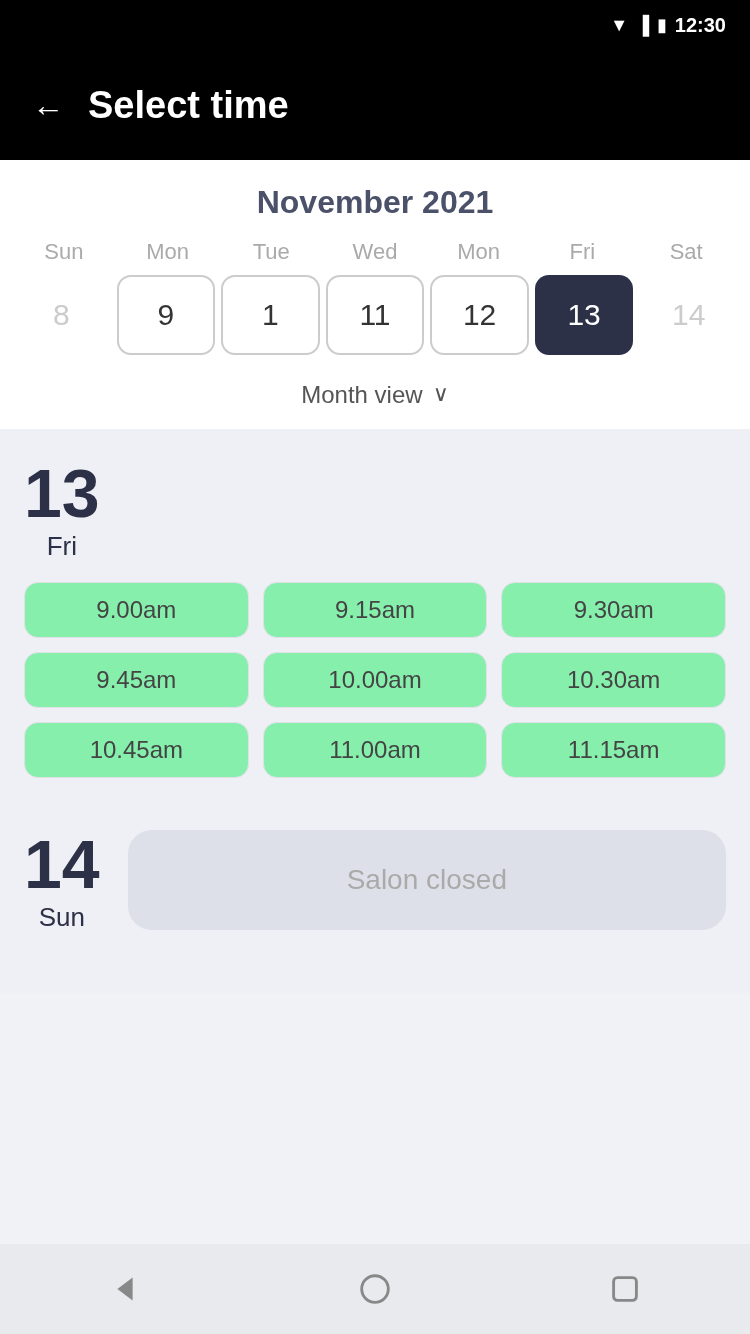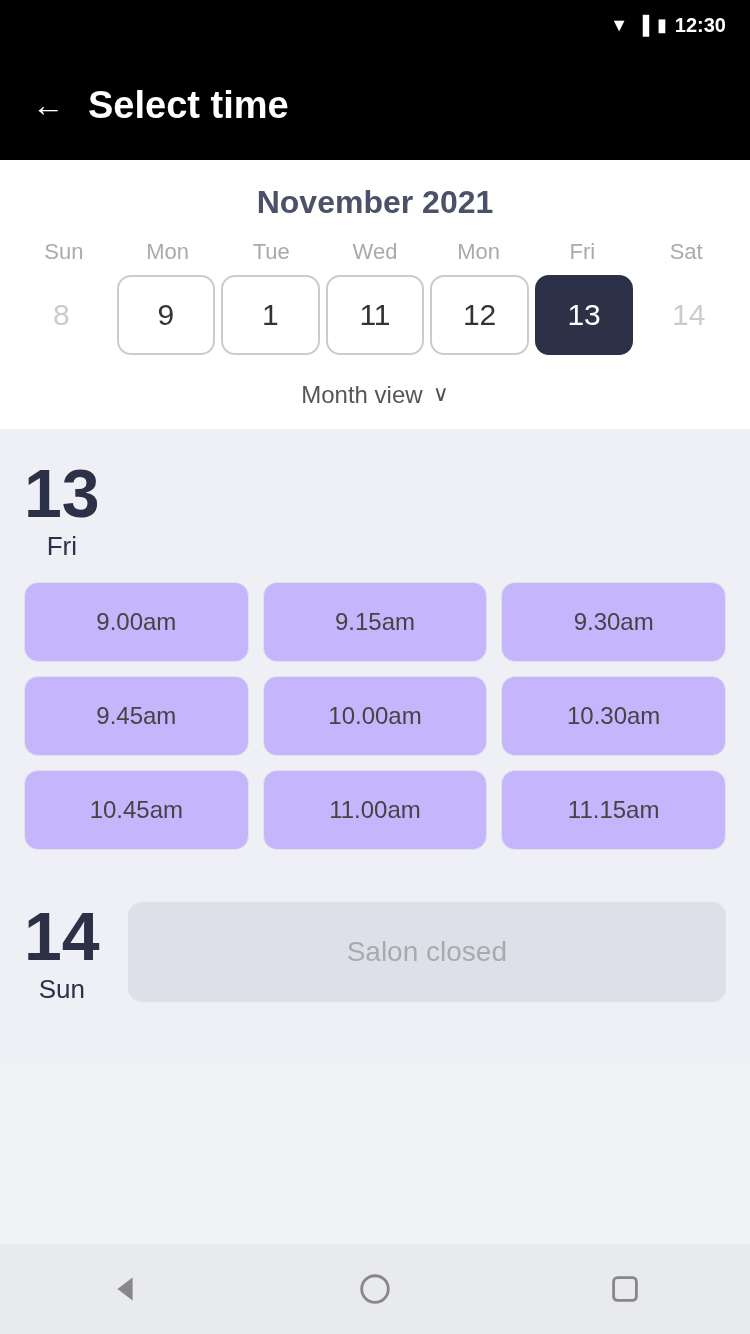--- a/index.html
+++ b/index.html
@@ -150,23 +150,23 @@
       color: #2d3148;
       font-weight: 400;
       margin-top: 4px;
     }
     .time-grid {
       display: grid;
       grid-template-columns: repeat(3, 1fr);
       gap: 14px;
     }
     .time-slot {
-      background: #c4b5fd;
+      background: #86efac;
       border-radius: 14px;
-      height: 80px;
+      height: 56px;
       display: flex;
       align-items: center;
       justify-content: center;
       font-size: 24px;
       color: #444;
       cursor: pointer;
       border: 1.5px solid #e0e2e8;
     }
 
     
@@ -183,21 +183,21 @@
     }
     .closed-day-header {
       display: flex;
       gap: 28px;
       align-items: flex-start;
       margin-bottom: 20px;
     }
     .closed-banner {
       flex: 1;
       background: #dde0e8;
-      border-radius: 14px;
+      border-radius: 24px;
       height: 100px;
       display: flex;
       align-items: center;
       justify-content: center;
       font-size: 28px;
       color: #aaa;
     }
     .closed-day-col {
       display: flex;
       flex-direction: column;

